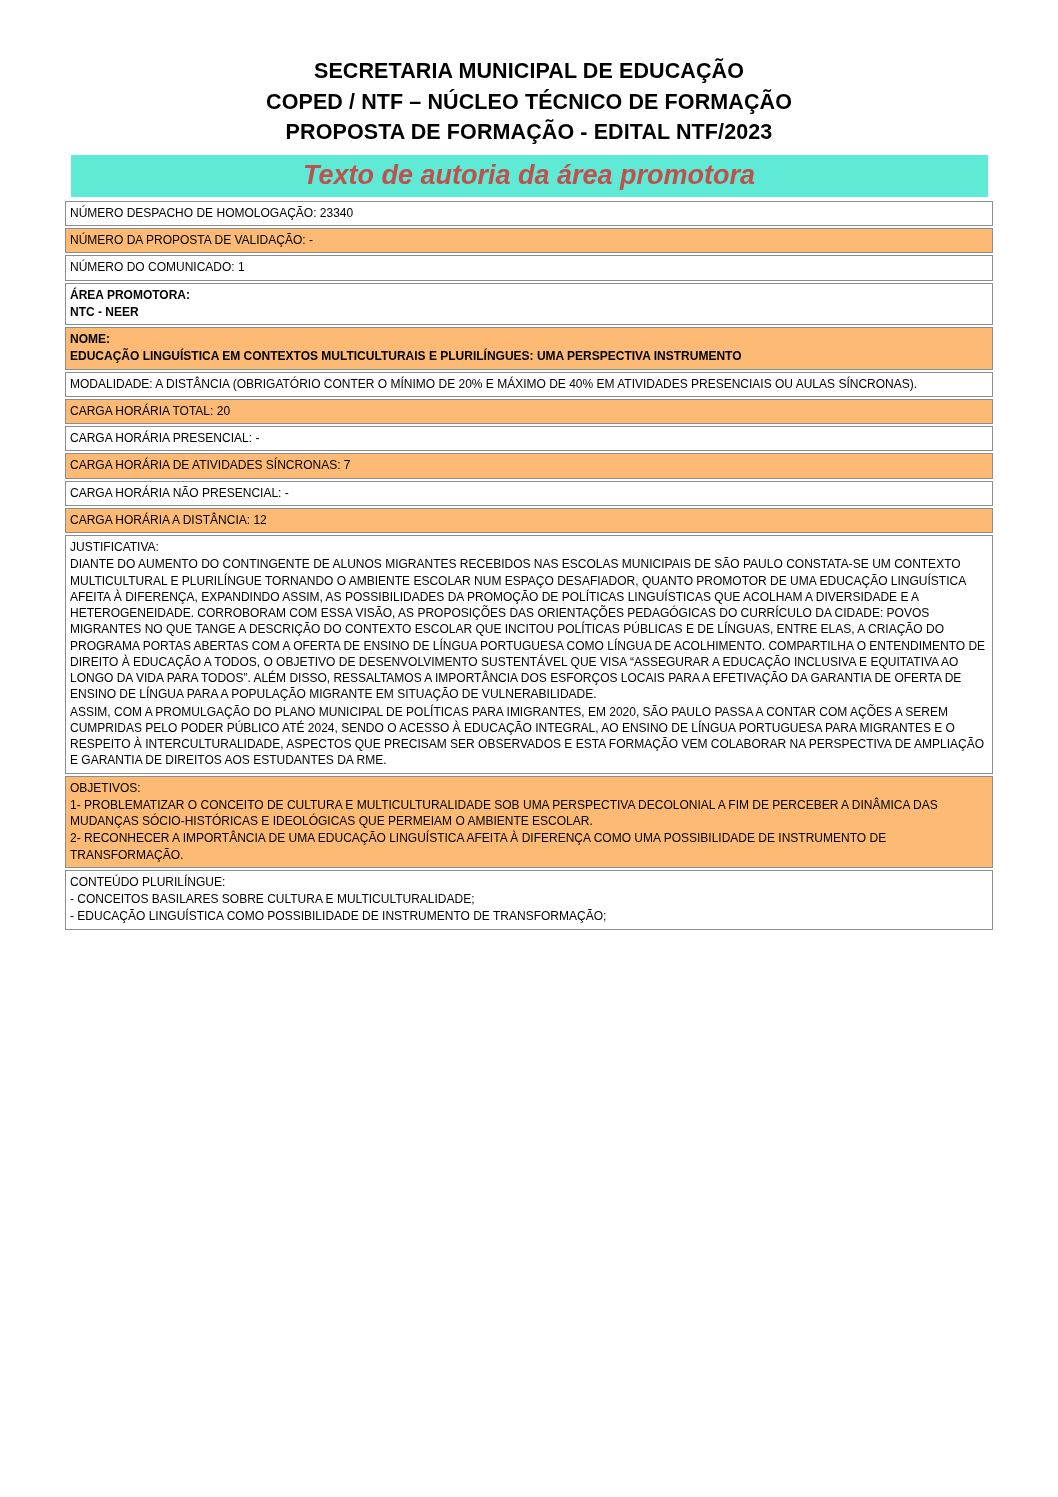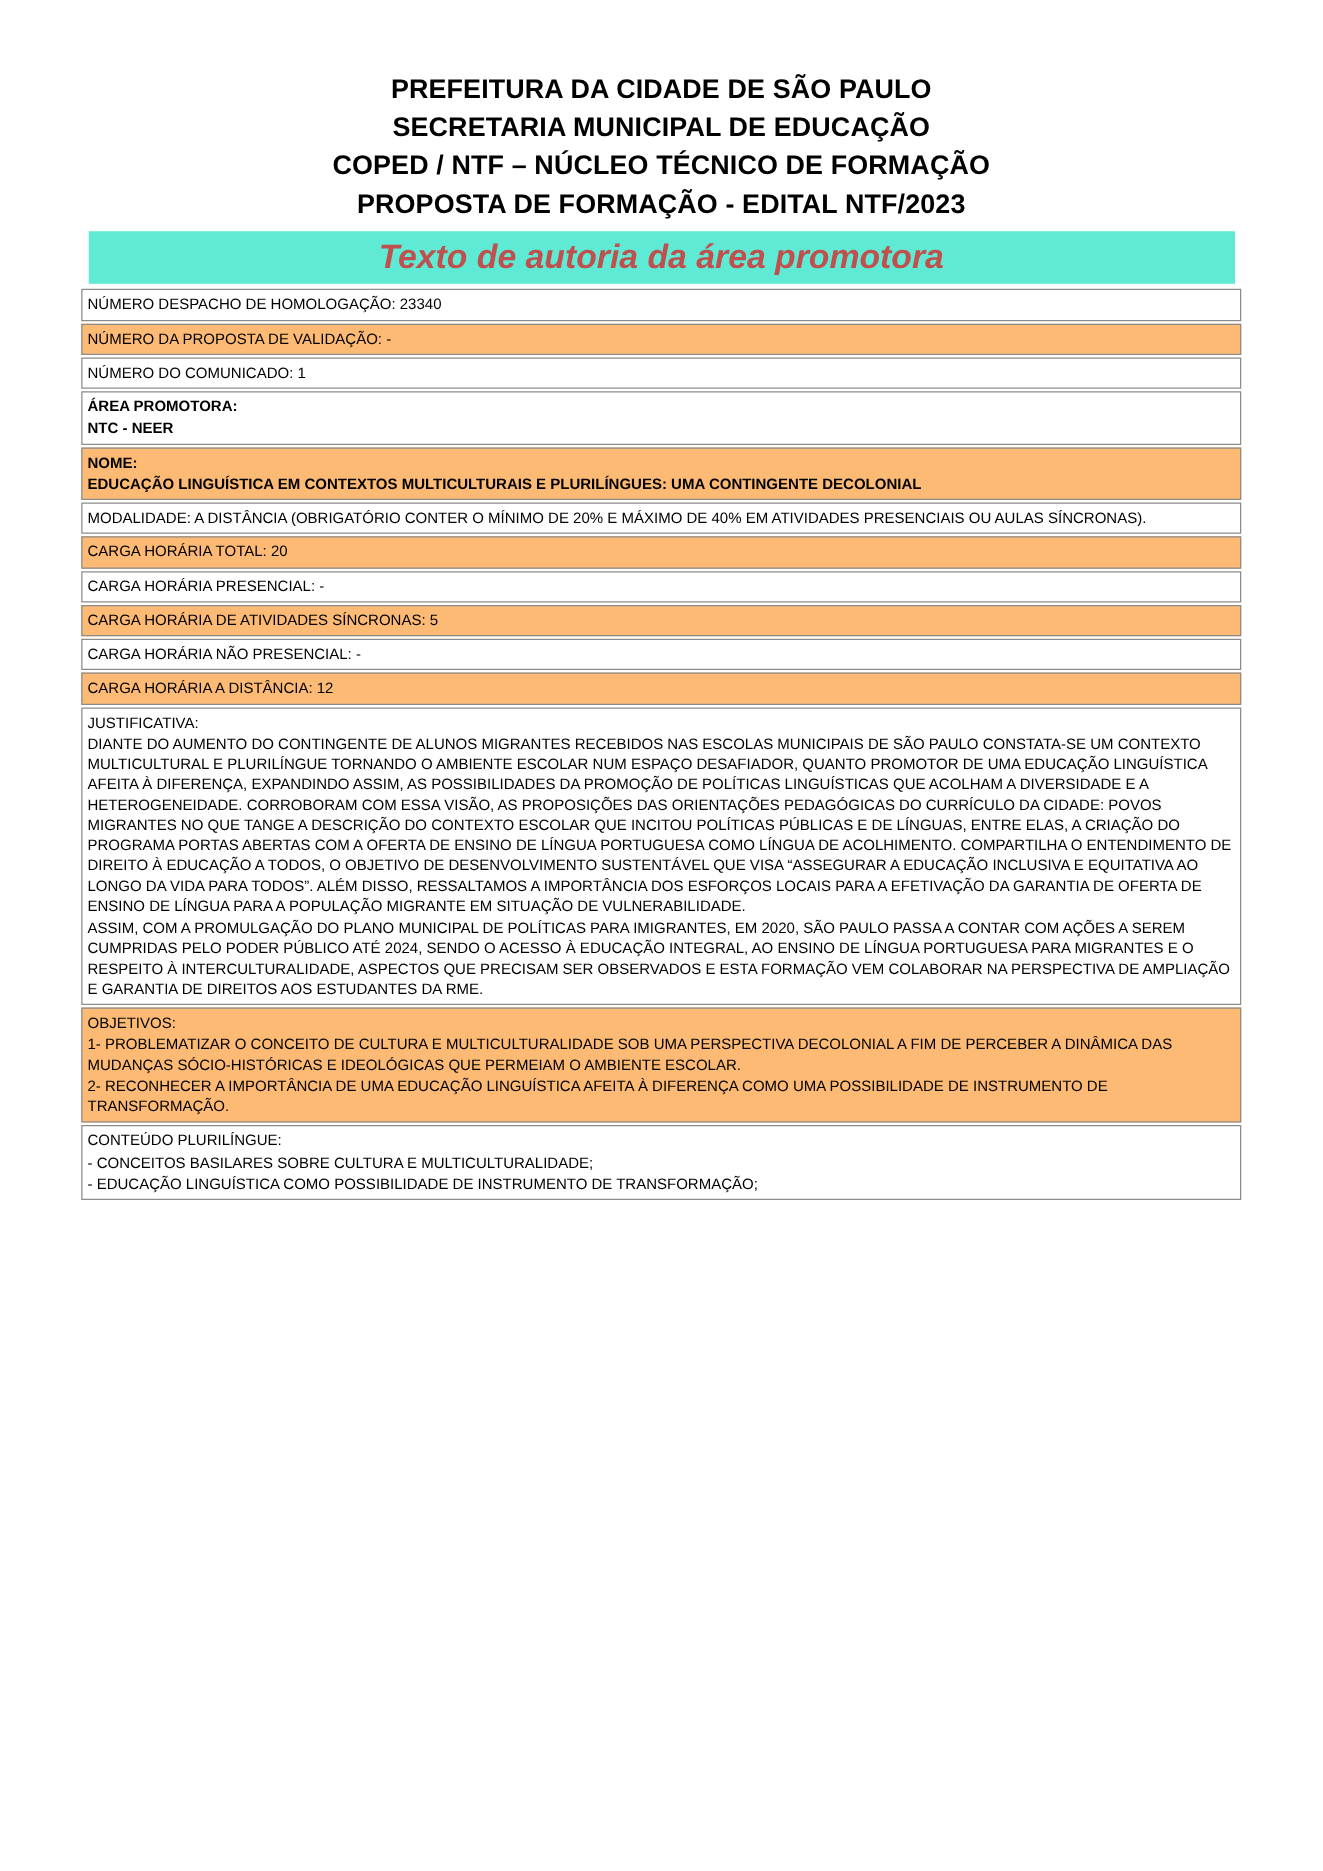--- a/index.html
+++ b/index.html
@@ -92,21 +92,20 @@
     margin-bottom: 0;
     border-bottom: 1px solid #8c8c8c;
   }
 </style>
 </head>
 <body>
 
 <div class="page">
 
   <div class="doc-header">
-    <div class="hline">PREFEITURA DA CIDADE DE SÃO PAULO</div>
     <div class="hline">SECRETARIA MUNICIPAL DE EDUCAÇÃO</div>
     <div class="hline">COPED / NTF – NÚCLEO TÉCNICO DE FORMAÇÃO</div>
     <div class="hline">PROPOSTA DE FORMAÇÃO - EDITAL NTF/2023</div>
   </div>
 
   <div class="title-banner">
     <div class="title-text">Texto de autoria da área promotora</div>
   </div>
 
   <div class="form-table">
@@ -124,37 +123,37 @@
     </div>
 
 
     <div class="row bold block">
       <p>ÁREA PROMOTORA:</p>
       <p>NTC - NEER</p>
     </div>
 
     <div class="row shaded bold block">
       <p>NOME:</p>
-      <p>EDUCAÇÃO LINGUÍSTICA EM CONTEXTOS MULTICULTURAIS E PLURILÍNGUES: UMA CONTINGENTE DECOLONIAL</p>
+      <p>EDUCAÇÃO LINGUÍSTICA EM CONTEXTOS MULTICULTURAIS E PLURILÍNGUES: UMA PERSPECTIVA INSTRUMENTO</p>
     </div>
 
     <div class="row">
       <p>MODALIDADE: A DISTÂNCIA (OBRIGATÓRIO CONTER O MÍNIMO DE 20% E MÁXIMO DE 40% EM ATIVIDADES PRESENCIAIS OU AULAS SÍNCRONAS).</p>
     </div>
 
     <div class="row shaded">
       <p>CARGA HORÁRIA TOTAL: 20</p>
     </div>
 
     <div class="row">
       <p>CARGA HORÁRIA PRESENCIAL:  -</p>
     </div>
 
     <div class="row shaded">
-      <p>CARGA HORÁRIA DE ATIVIDADES SÍNCRONAS: 5</p>
+      <p>CARGA HORÁRIA DE ATIVIDADES SÍNCRONAS: 7</p>
     </div>
 
     <div class="row">
       <p>CARGA HORÁRIA NÃO PRESENCIAL:  -</p>
     </div>
 
     <div class="row shaded">
       <p>CARGA HORÁRIA A DISTÂNCIA: 12</p>
     </div>
 

